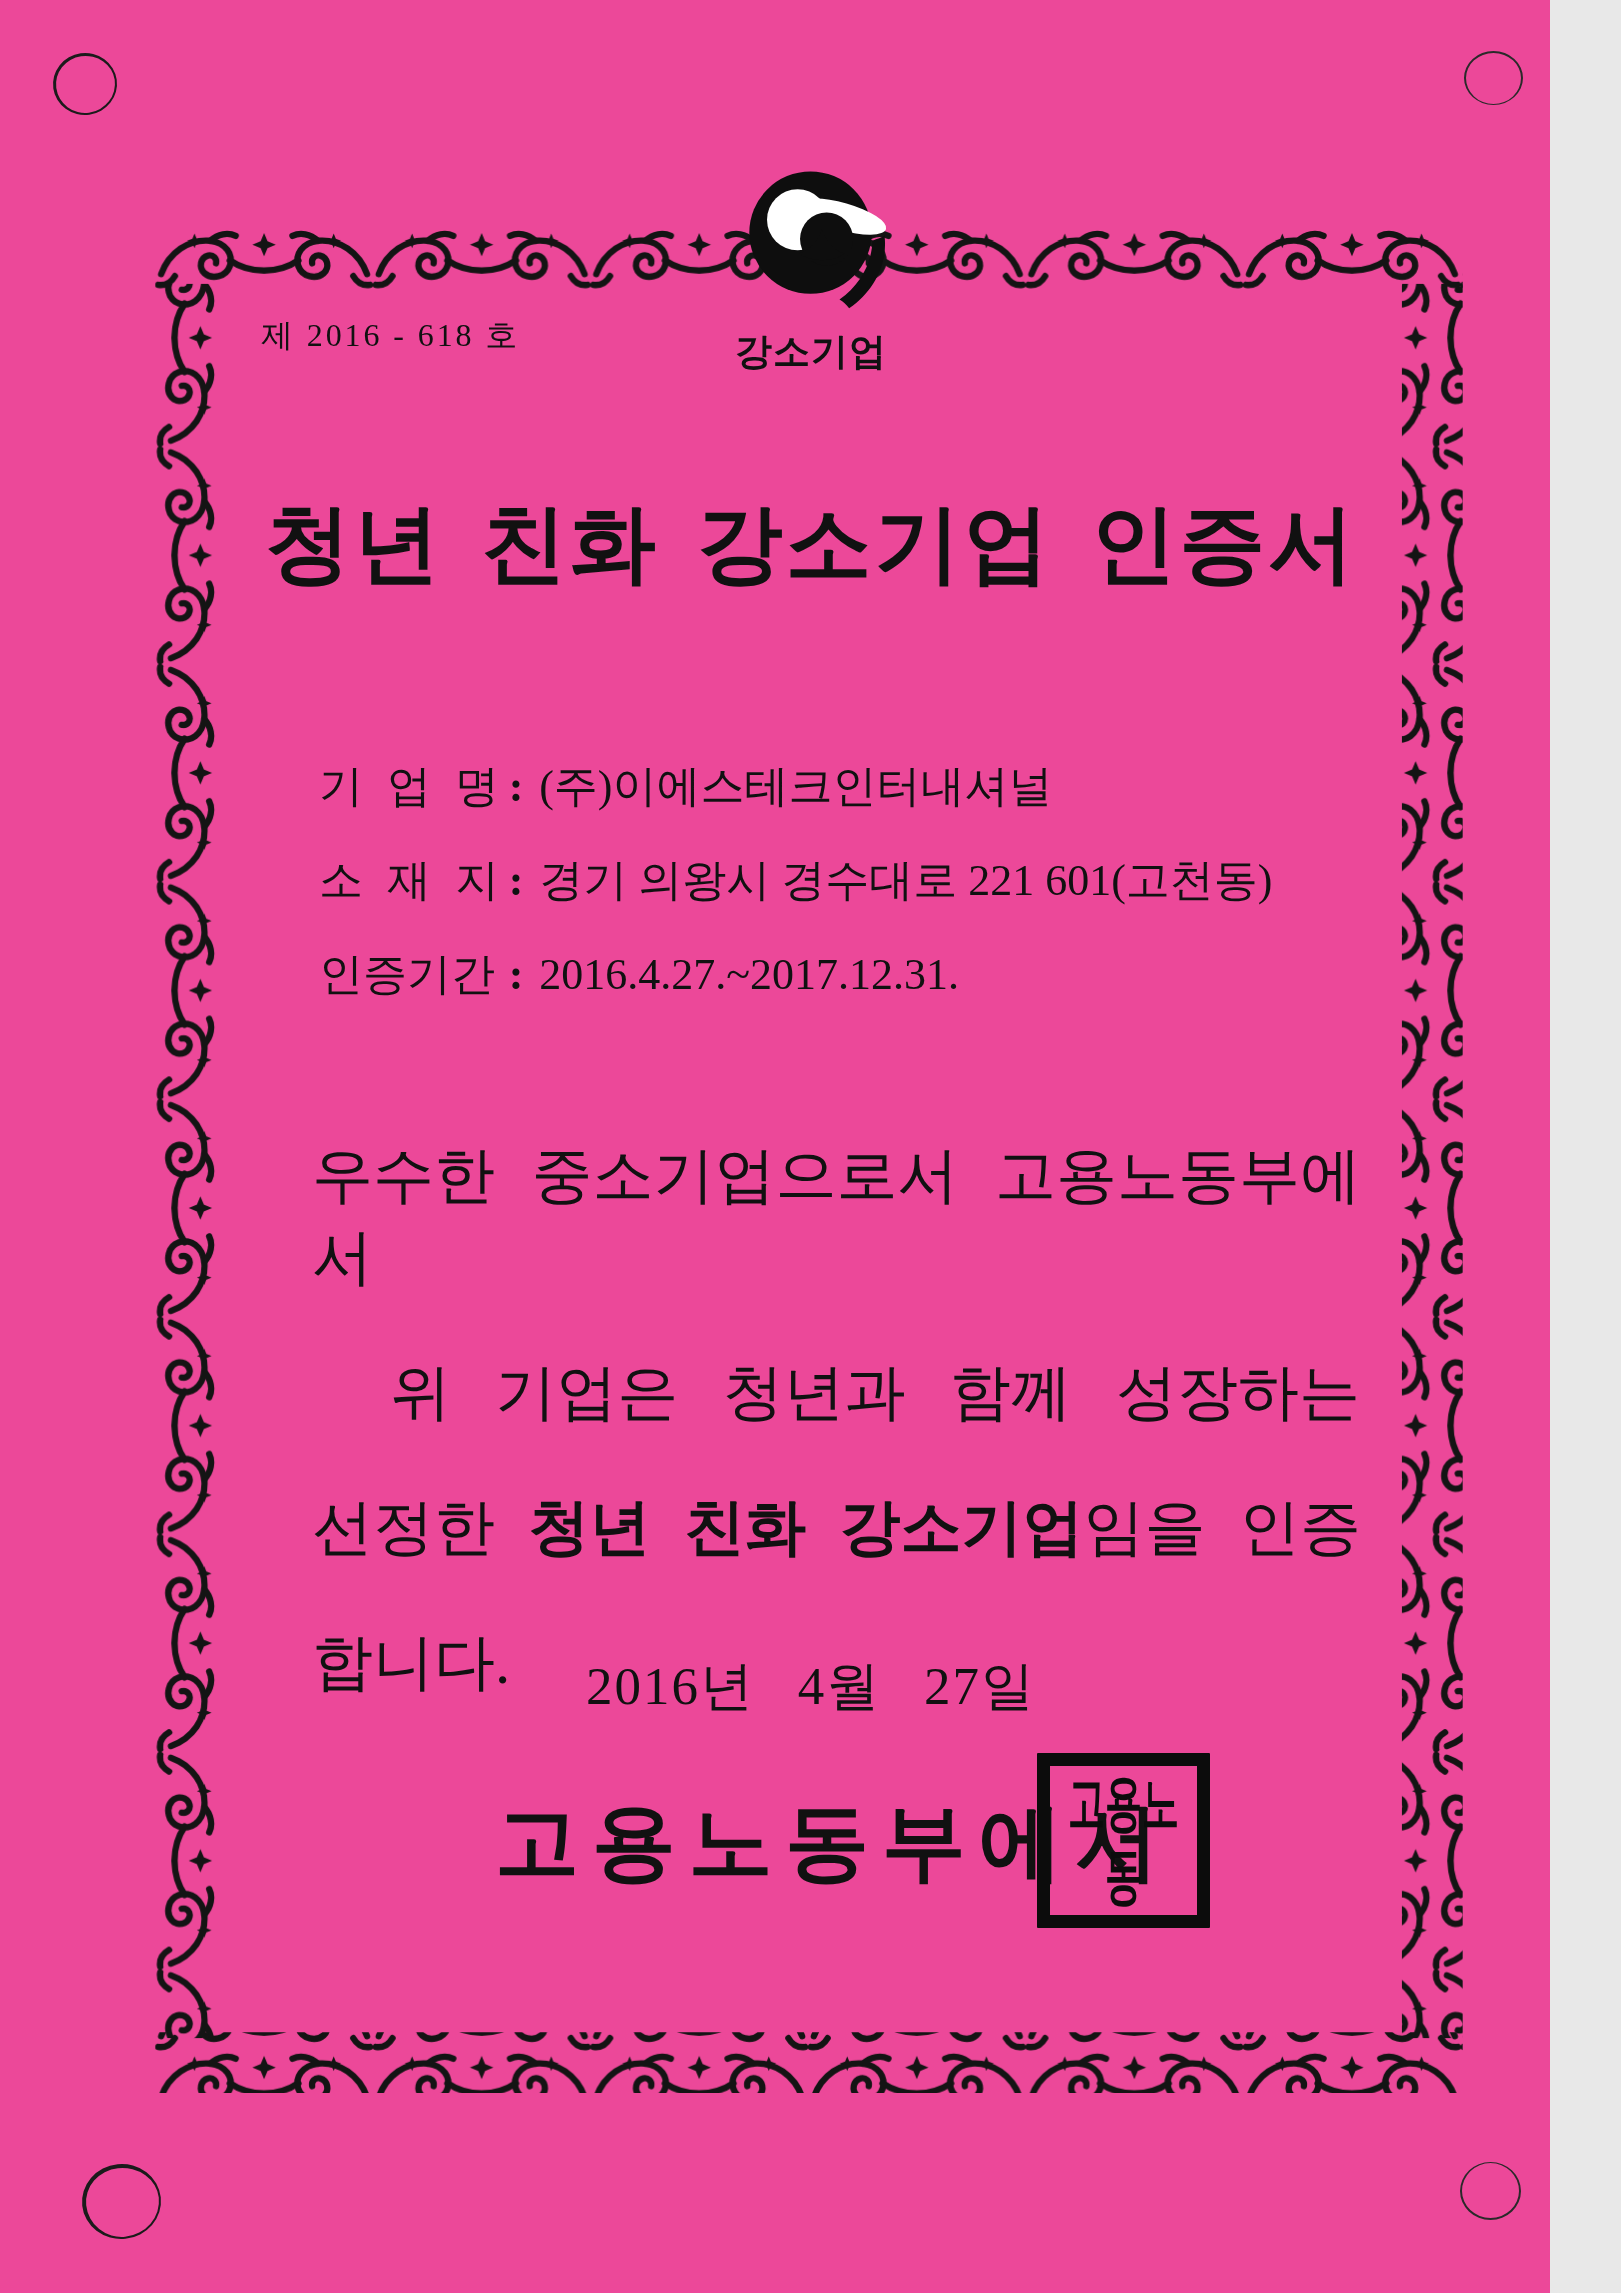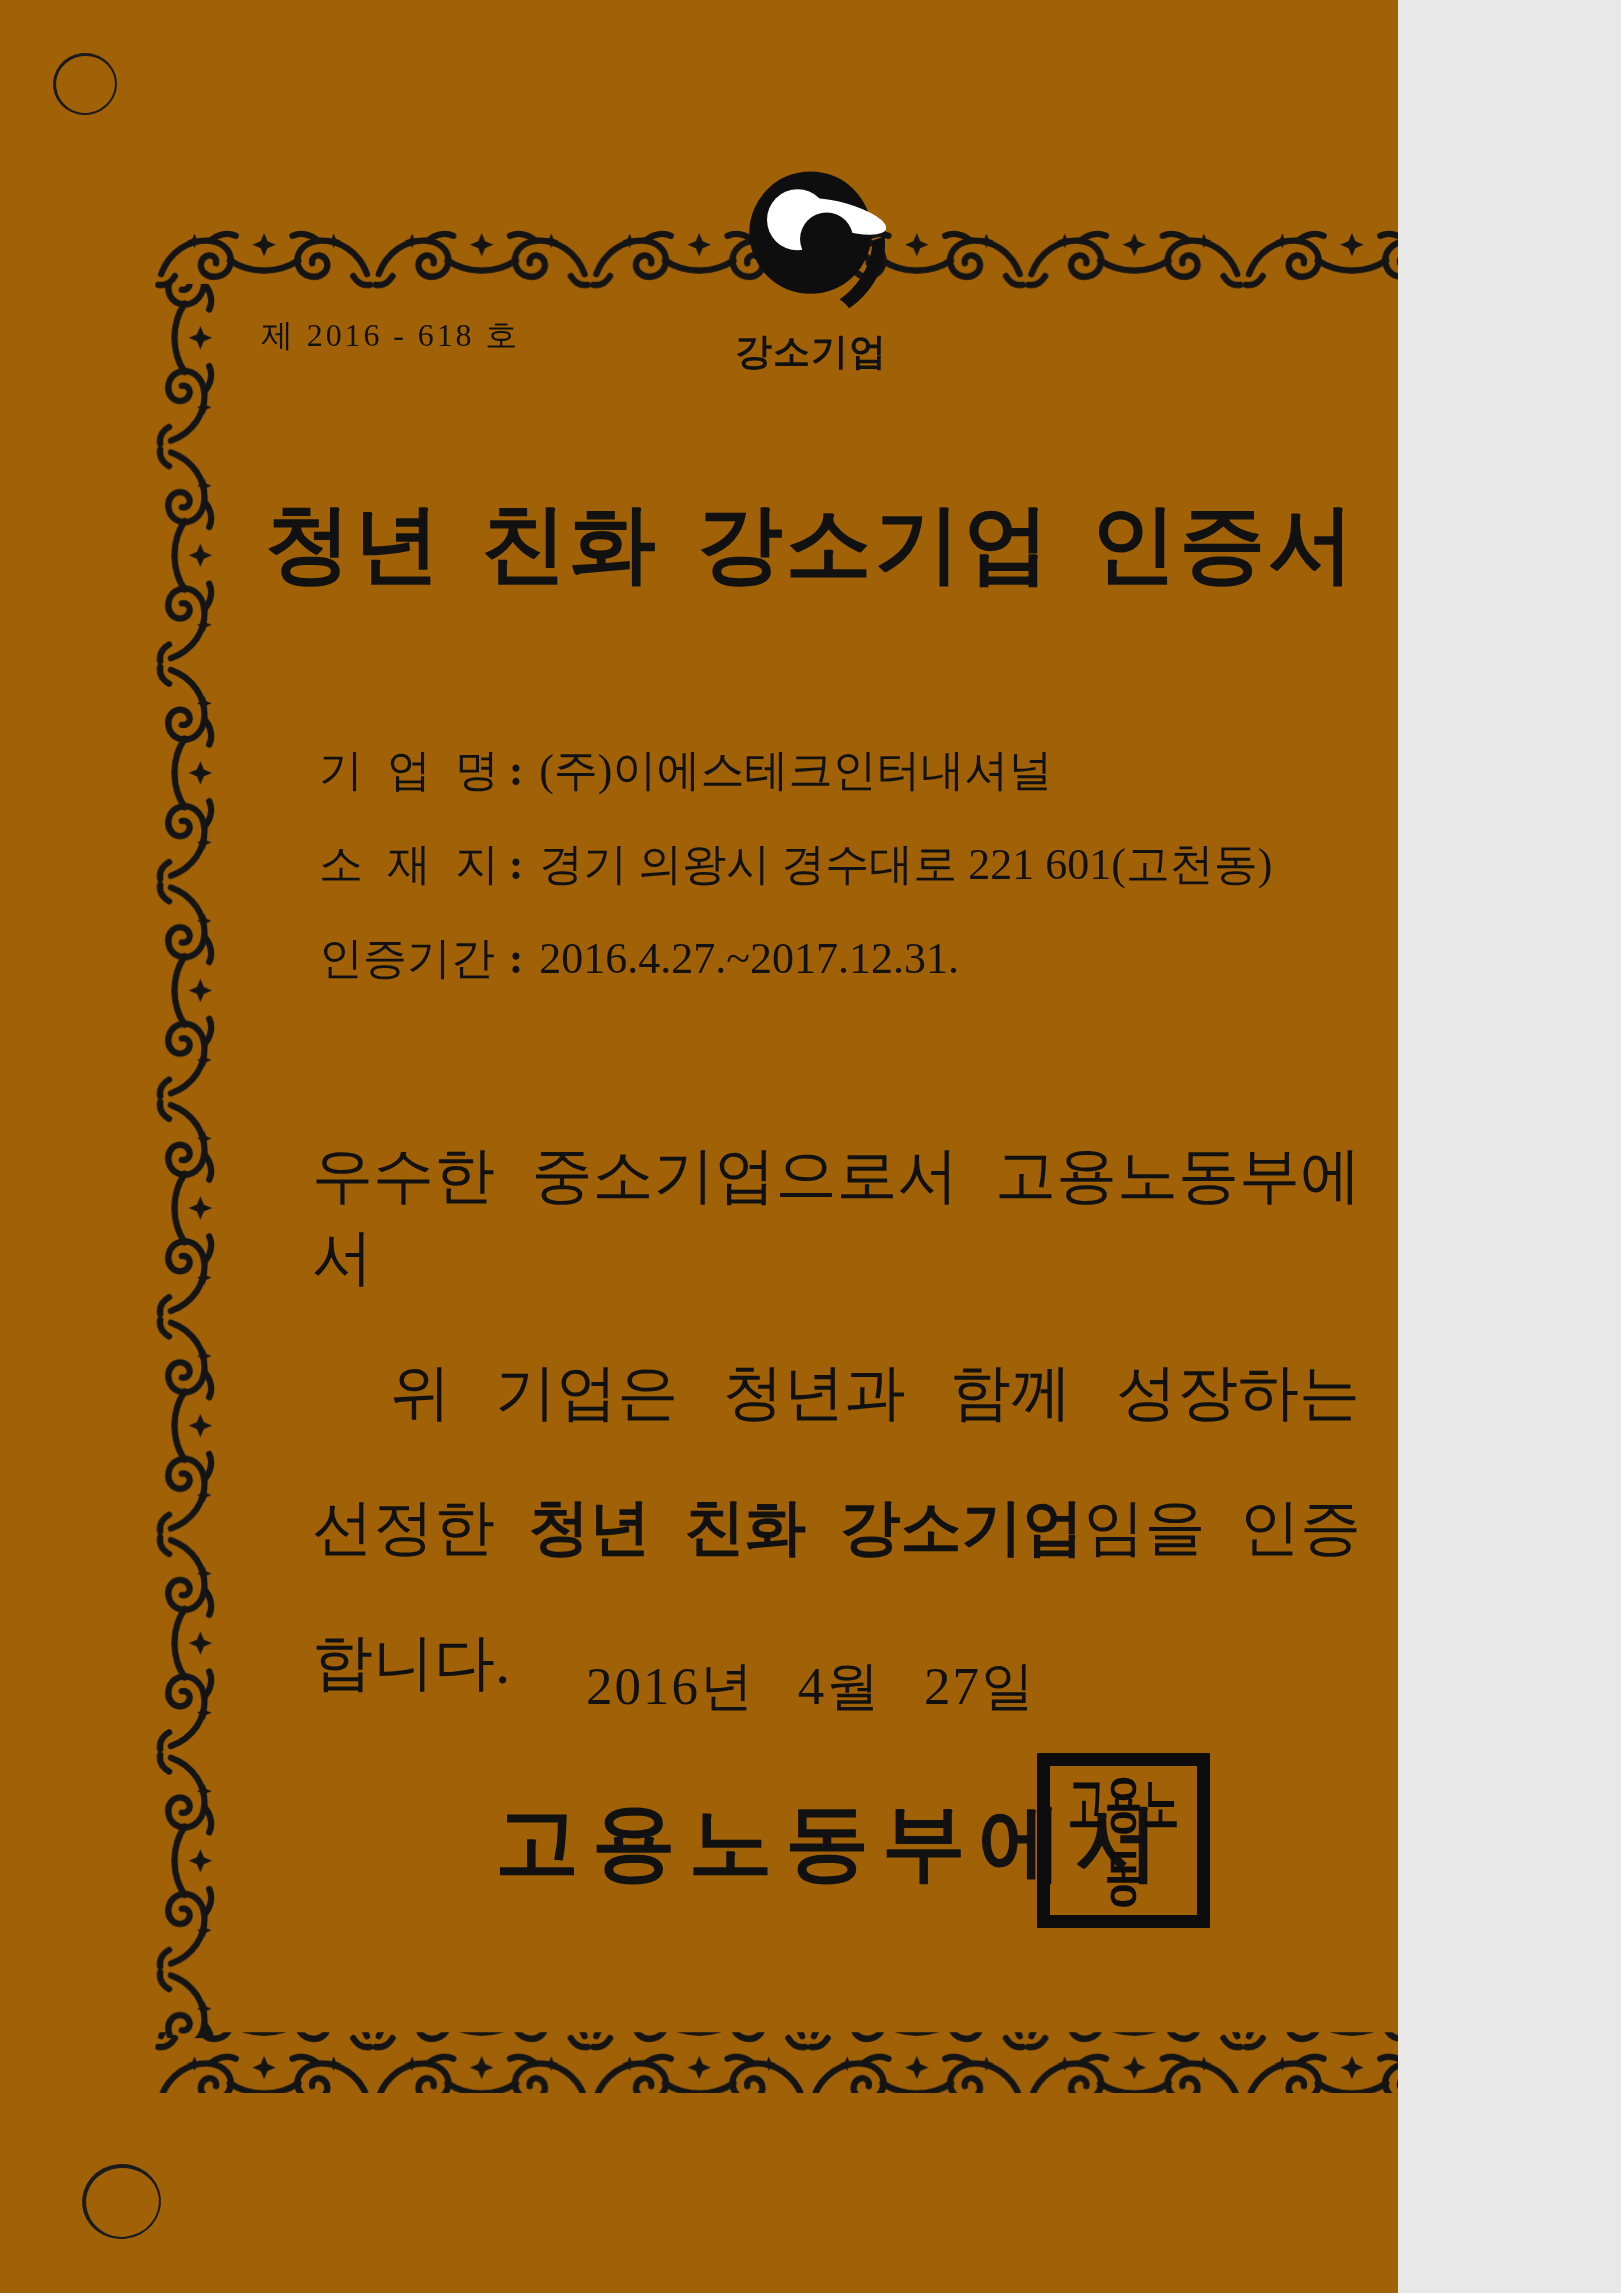--- a/index.html
+++ b/index.html
@@ -1,19 +1,19 @@
 <!DOCTYPE html>
 <html><head>
 <meta charset="utf-8">
 <style>
   html,body{margin:0;padding:0;background:#e8e8e8;}
   .page{
     position:relative;
-    width:1398px;height:2294px;
-    background:#a16207;
+    width:1550px;height:2294px;
+    background:#ec4899;
     overflow:hidden;
     font-family:"Liberation Serif","DejaVu Serif",serif;
     color:#111111;
   }
   
   .hole{position:absolute;border-radius:50%;background:transparent;}
   .hole.tl{left:53px;top:53px;width:59px;height:57px;border:2.9px solid #1b1b1b;border-width:3.9px 2px 2px 3.9px;transform:rotate(-8deg);}
   .hole.tr{left:1464px;top:51px;width:55px;height:51px;border:2px solid #2a2a2a;border-width:2px 2.9px 1px 2px;}
   .hole.bl{left:82px;top:2164px;width:73px;height:69px;border:2.9px solid #1b1b1b;border-width:4.9px 2px 2px 4.9px;transform:rotate(-6deg);}
   .hole.br{left:1460px;top:2162px;width:57px;height:55px;border:2px solid #2a2a2a;border-width:1px 2px 2.9px 2px;}
@@ -29,21 +29,21 @@
     position:absolute;left:157px;top:327px;width:1308px;
     text-align:center;font-family:"Liberation Sans","DejaVu Sans",sans-serif;
     font-weight:700;font-size:37px;letter-spacing:1px;
   }
   .title{
     position:absolute;left:157px;top:486px;width:1308px;
     text-align:center;font-size:86px;font-weight:700;
     letter-spacing:2.9px;word-spacing:13.7px;
   }
   .fields{position:absolute;left:319px;top:741px;font-size:44px;}
-  .field-row{display:flex;align-items:baseline;margin-bottom:45px;height:49px;}
+  .field-row{display:flex;align-items:baseline;margin-bottom:45px;height:49px;margin-top:16px;}
   .field-label{display:inline-block;width:180px;text-align:justify;text-align-last:justify;}
   .field-colon{margin:0 15.7px 0 9.8px;font-weight:700;}
   .body-text{position:absolute;left:312px;top:1135px;width:1049px;font-size:61px;}
   .b-line{text-align:justify;text-align-last:justify;margin-bottom:53px;white-space:normal;}
   .b-line.indent{padding-left:78px;width:970px;}
   .b-line.last{text-align:right;text-align-last:left;}
   .b-bold{font-weight:700;}
   .date-line{
     position:absolute;left:157px;top:1651px;width:1308px;
     text-align:center;font-size:53px;word-spacing:27.4px;letter-spacing:2px;

